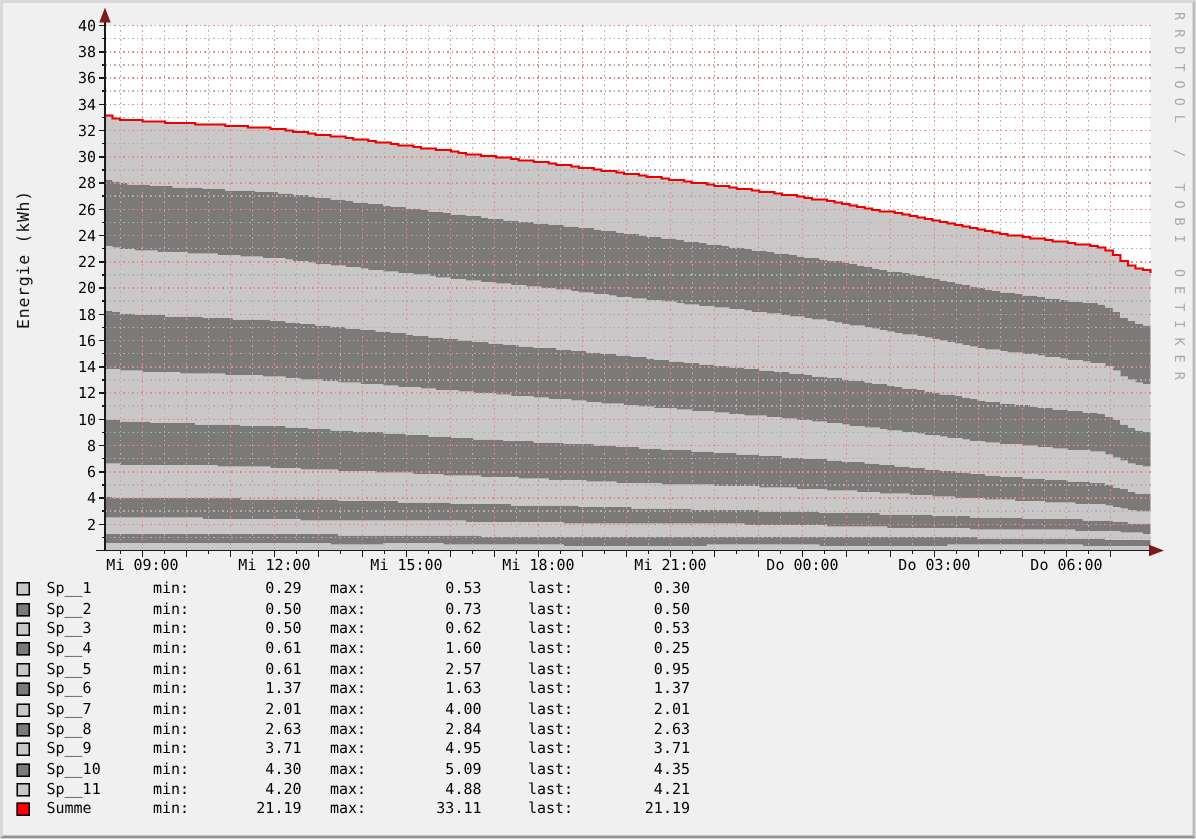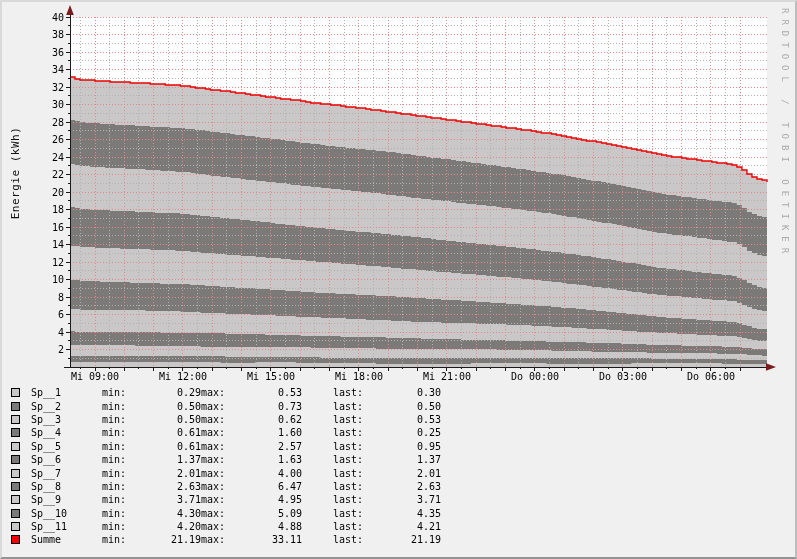--- a/index.html
+++ b/index.html
@@ -22,21 +22,21 @@
   }
   #legend{position:absolute;left:0;top:384px;width:780px;}
   .lrow{display:flex;align-items:center;height:13.4px;font-size:10px;color:#000;}
   .sw{
     display:inline-block;width:9px;height:9px;box-sizing:border-box;
     border:1px solid #000;margin-left:9px;flex:0 0 9px;
   }
   .lname{margin-left:11px;width:71px;}
   .lk-min{width:25px;}
   .lv-min{width:74px;text-align:right;}
-  .lk-max{width:25px;}
+  .lk-max{margin-left:19px;width:25px;}
   .lv-max{width:76px;text-align:right;}
   .lk-last{margin-left:31px;width:31px;}
   .lv-last{width:77px;text-align:right;}
 </style>
 </head>
 <body>
 
 <div id="frame">
   <svg id="chart-svg" width="797" height="384">
       <rect x="68" y="15" width="697" height="350" fill="#ffffff"></rect>
@@ -329,21 +329,21 @@
         <span class="lv lv-max">4.00</span>
         <span class="lk lk-last">last:</span>
         <span class="lv lv-last">2.01</span>
       </div>
       <div class="lrow">
         <span class="sw" style="background: rgb(124, 121, 121);"></span>
         <span class="lname">Sp__8</span>
         <span class="lk lk-min">min:</span>
         <span class="lv lv-min">2.63</span>
         <span class="lk lk-max">max:</span>
-        <span class="lv lv-max">6.47</span>
+        <span class="lv lv-max">2.84</span>
         <span class="lk lk-last">last:</span>
         <span class="lv lv-last">2.63</span>
       </div>
       <div class="lrow">
         <span class="sw" style="background: rgb(201, 199, 199);"></span>
         <span class="lname">Sp__9</span>
         <span class="lk lk-min">min:</span>
         <span class="lv lv-min">3.71</span>
         <span class="lk lk-max">max:</span>
         <span class="lv lv-max">4.95</span>

